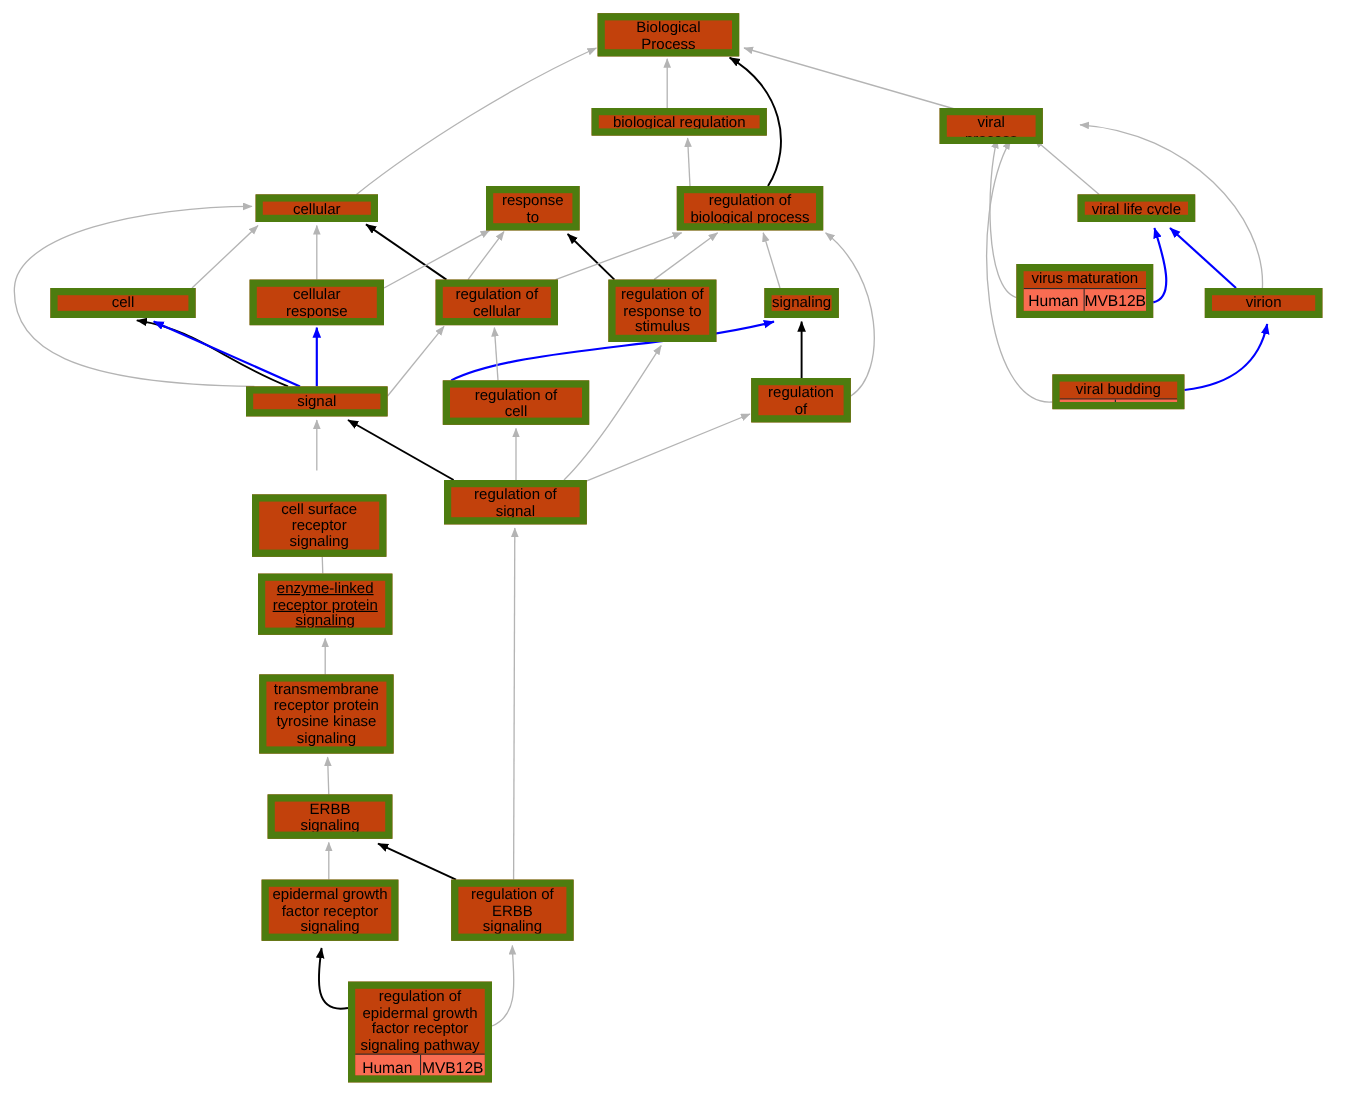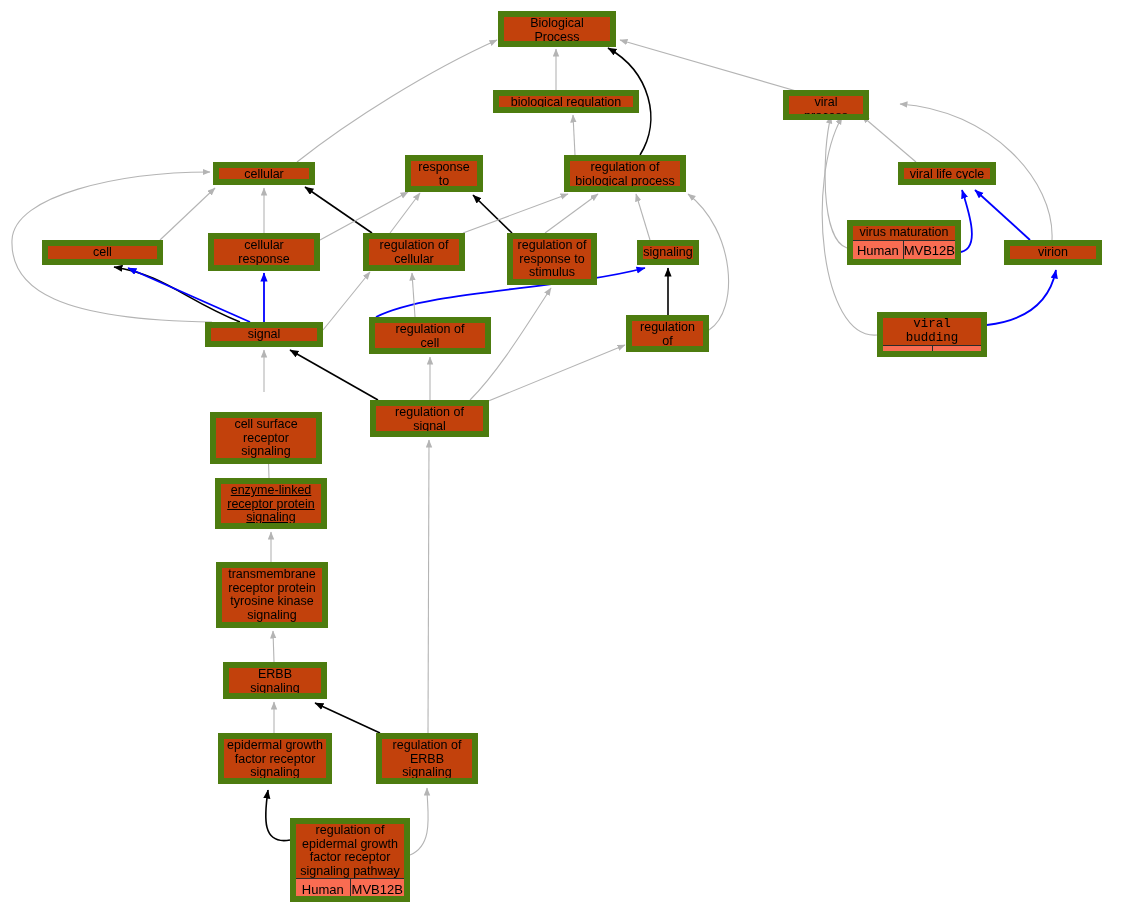--- a/index.html
+++ b/index.html
@@ -186,21 +186,21 @@
         <div class="title">signal transduction</div>
       </div>
       <div class="go-node" style="left: 369px; top: 317px; width: 122px; height: 37px;">
         <div class="title">regulation of
 cell communication</div>
       </div>
       <div class="go-node" style="left: 626px; top: 315px; width: 83px; height: 37px;">
         <div class="title">regulation of
 signaling</div>
       </div>
-      <div class="go-node" style="left: 877px; top: 312px; width: 110px; height: 45px; font-family: Liberation Mono, monospace;">
+      <div class="go-node" style="left: 877px; top: 312px; width: 110px; height: 29px;">
         <div class="title">viral budding</div>
         <div class="gene-row">
           <div class="cell species" style="background: rgb(249, 108, 82);">Human</div>
           <div class="cell gene" style="background: rgb(249, 108, 82);">MVB12B</div>
         </div>
       </div>
       <div class="go-node" style="left: 210px; top: 412px; width: 112px; height: 52px;">
         <div class="title">cell surface
 receptor signaling
 pathway</div>

